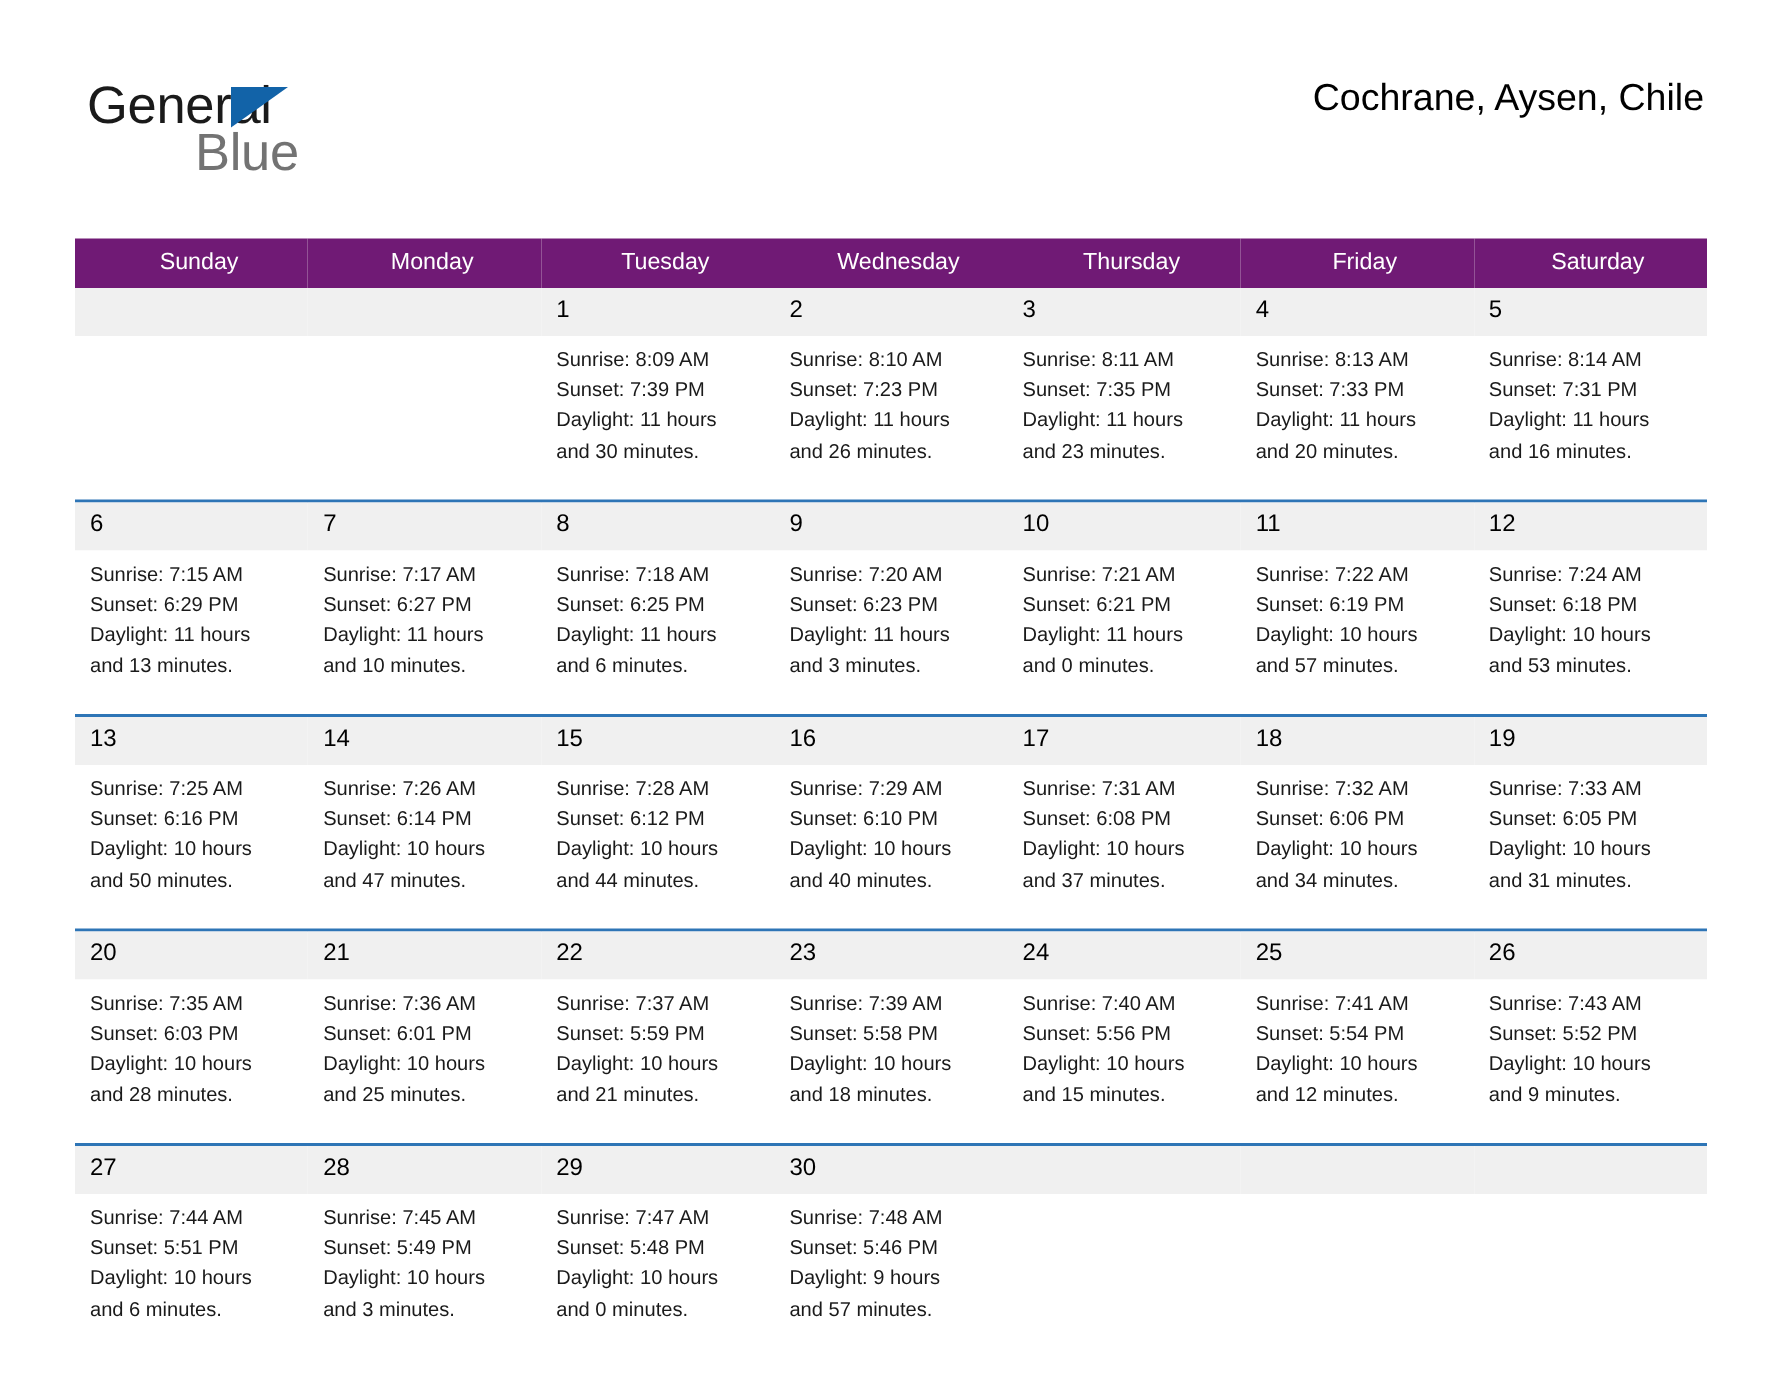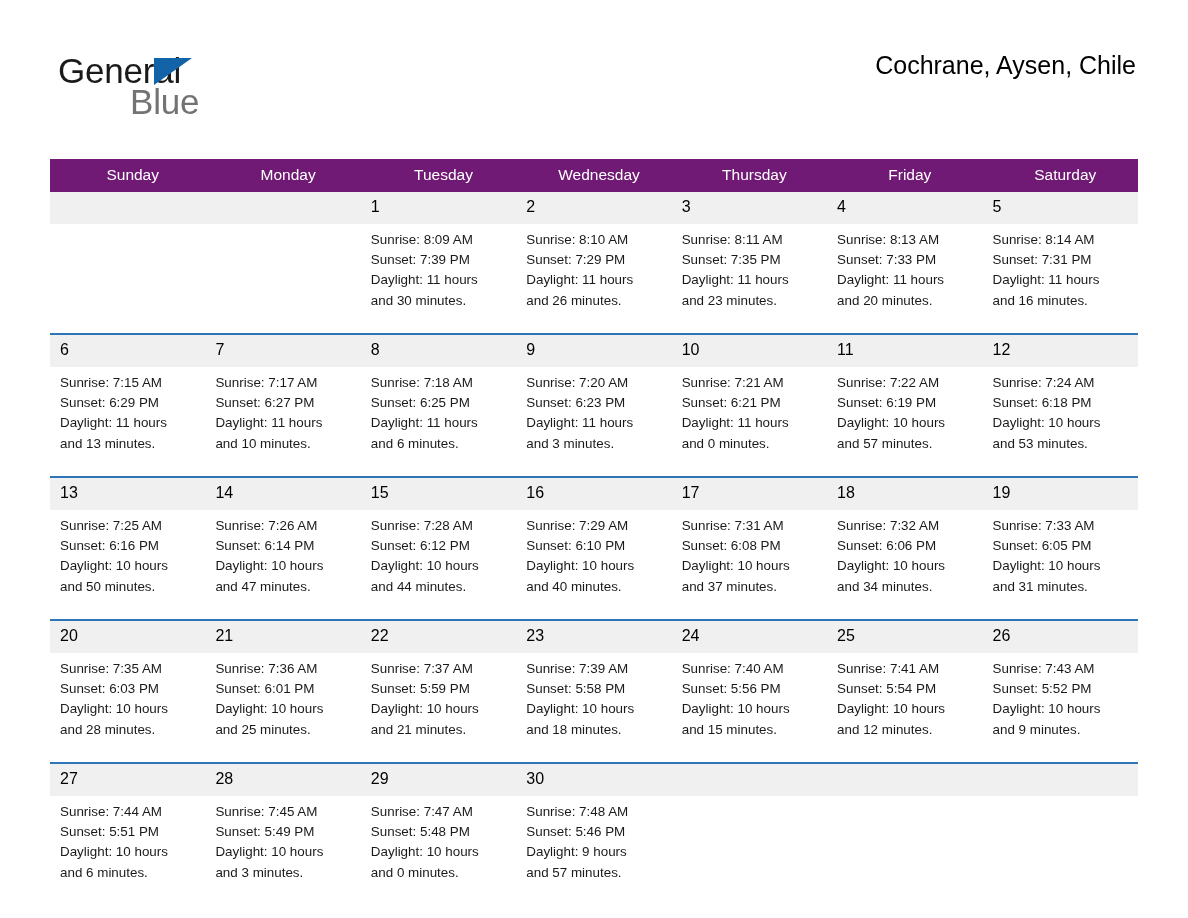--- a/index.html
+++ b/index.html
@@ -219,21 +219,21 @@
             <span class="cell-line"></span>
           </td>
           <td>
             <span class="cell-line">Sunrise: 8:09 AM</span>
             <span class="cell-line">Sunset: 7:39 PM</span>
             <span class="cell-line">Daylight: 11 hours</span>
             <span class="cell-line">and 30 minutes.</span>
           </td>
           <td>
             <span class="cell-line">Sunrise: 8:10 AM</span>
-            <span class="cell-line">Sunset: 7:29 PM</span>
+            <span class="cell-line">Sunset: 7:23 PM</span>
             <span class="cell-line">Daylight: 11 hours</span>
             <span class="cell-line">and 26 minutes.</span>
           </td>
           <td>
             <span class="cell-line">Sunrise: 8:11 AM</span>
             <span class="cell-line">Sunset: 7:35 PM</span>
             <span class="cell-line">Daylight: 11 hours</span>
             <span class="cell-line">and 23 minutes.</span>
           </td>
           <td>

